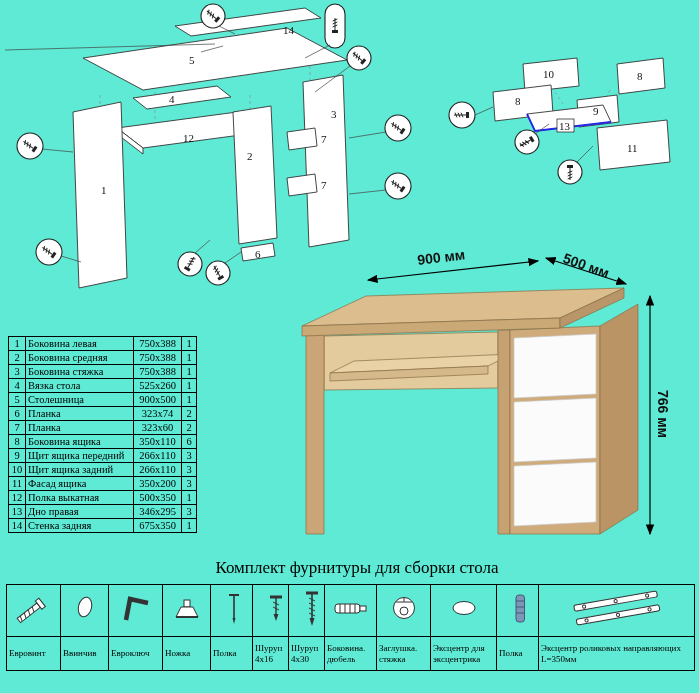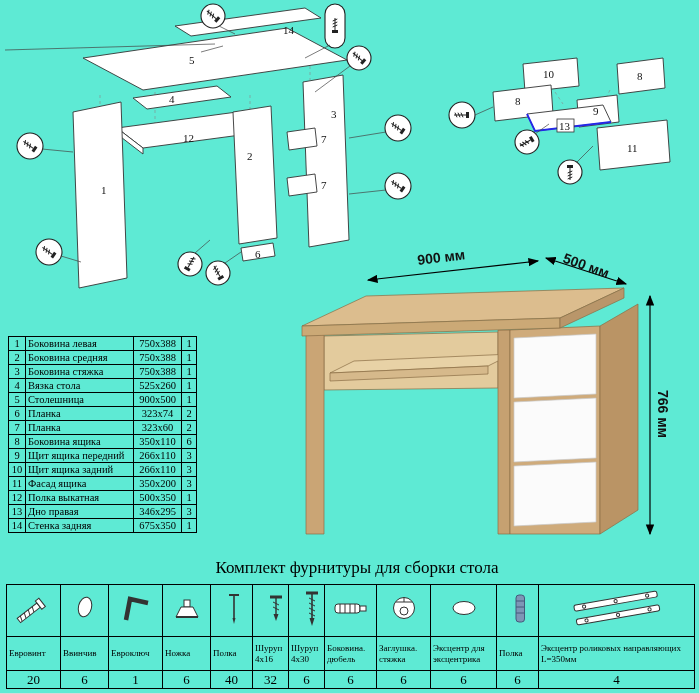--- a/index.html
+++ b/index.html
@@ -474,30 +474,16 @@
         <td>Ножка</td>
         <td>Полка</td>
         <td>Шуруп 4x16</td>
         <td>Шуруп 4x30</td>
         <td>Боковина. дюбель</td>
         <td>Заглушка. стяжка</td>
         <td>Эксцентр для эксцентрика</td>
         <td>Полка</td>
         <td>Эксцентр роликовых направляющих L=350мм</td>
       </tr>
-      <tr class="hw-qty">
-        <td>20</td>
-        <td>6</td>
-        <td>1</td>
-        <td>6</td>
-        <td>40</td>
-        <td>32</td>
-        <td>6</td>
-        <td>6</td>
-        <td>6</td>
-        <td>6</td>
-        <td>6</td>
-        <td>4</td>
-      </tr>
     </tbody>
   </table>
 
 </div>
 
 </body></html>

